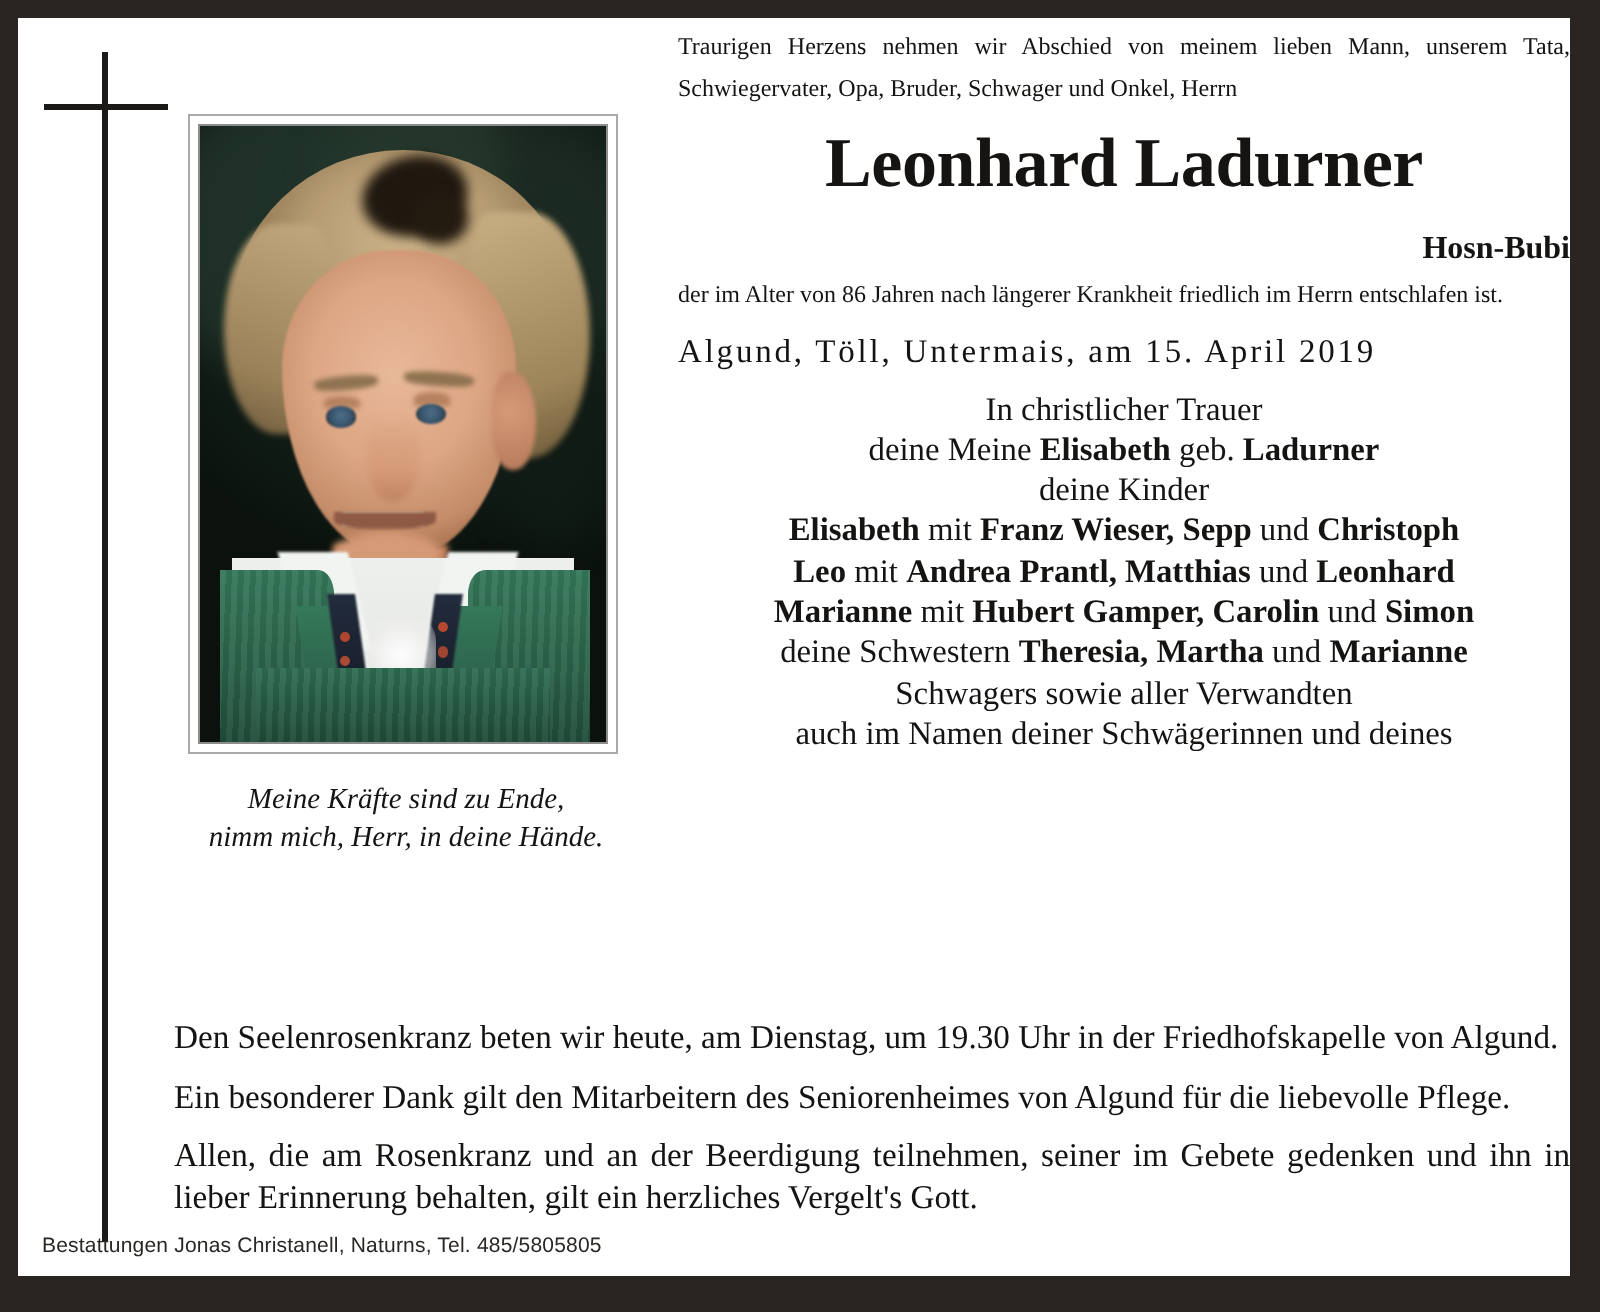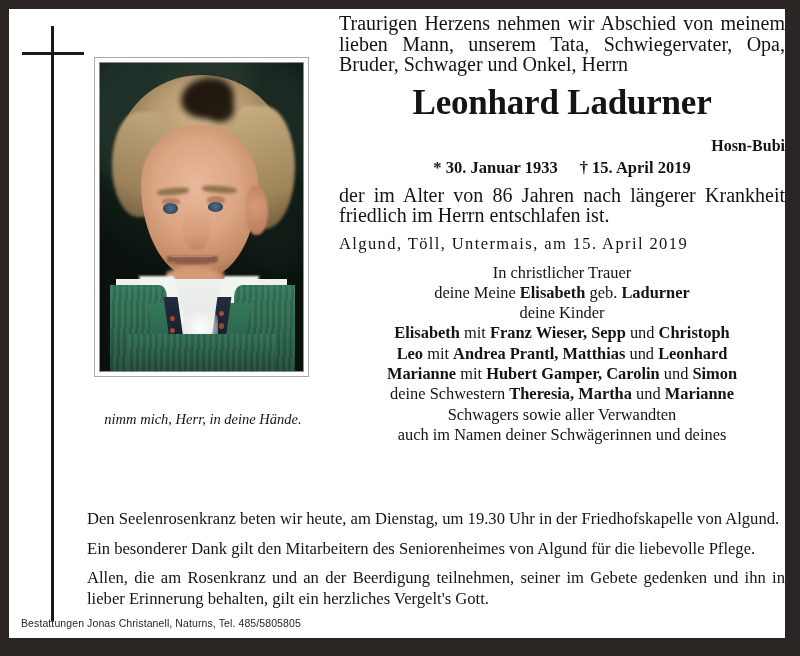--- a/index.html
+++ b/index.html
@@ -346,21 +346,21 @@
 
   
   #right-col {
     position: absolute;
     left: 330px;
     top: 4px;
     width: 446px;
     color: #161412;
   }
   .para {
-    font-size: 20px;
+    font-size: 12px;
     line-height: 20.5px;
     text-align: justify;
     text-justify: inter-word;
     margin: 0 0 8px 0;
   }
   #deceased-name {
     font-size: 35px;
     font-weight: bold;
     line-height: 40px;
     text-align: center;
@@ -470,31 +470,28 @@
             <div class="btn btn2"></div>
             <div class="btn btn3"></div>
             <div class="btn btn4"></div>
             <div class="vest-bottom"></div>
           </div>
         </div>
       </div>
     </div>
 
     <div id="photo-caption">
-      <br>
+      <span>Meine Kräfte sind zu Ende,</span><br>
       <span>nimm mich, Herr, in deine Hände.</span>
     </div>
 
     <div id="right-col">
       <p class="para">Traurigen Herzens nehmen wir Abschied von meinem lieben Mann, unserem Tata, Schwiegervater, Opa, Bruder, Schwager und Onkel, Herrn</p>
       <div id="deceased-name">Leonhard Ladurner</div>
       <div id="nickname">Hosn-Bubi</div>
-      <div id="dates">
-        <span>* 30. Januar 1933</span><span class="gap"></span><span>† 15. April 2019</span>
-      </div>
       <p class="para">der im Alter von 86 Jahren nach längerer Krankheit friedlich im Herrn entschlafen ist.</p>
       <div id="places-line">Algund, Töll, Untermais, am 15. April 2019</div>
       <div id="mourning">
         <span class="ln">In christlicher Trauer</span>
         <div id="mourning-lines">
             <span class="ln"><span>deine Meine </span><b>Elisabeth</b><span> geb. </span><b>Ladurner</b></span>
             <span class="ln"><span>deine Kinder</span></span>
             <span class="ln"><b>Elisabeth</b><span> mit </span><b>Franz Wieser, Sepp</b><span> und </span><b>Christoph</b></span>
             <span class="ln"><b>Leo</b><span> mit </span><b>Andrea Prantl, Matthias</b><span> und </span><b>Leonhard</b></span>
             <span class="ln"><b>Marianne</b><span> mit </span><b>Hubert Gamper, Carolin</b><span> und </span><b>Simon</b></span>

